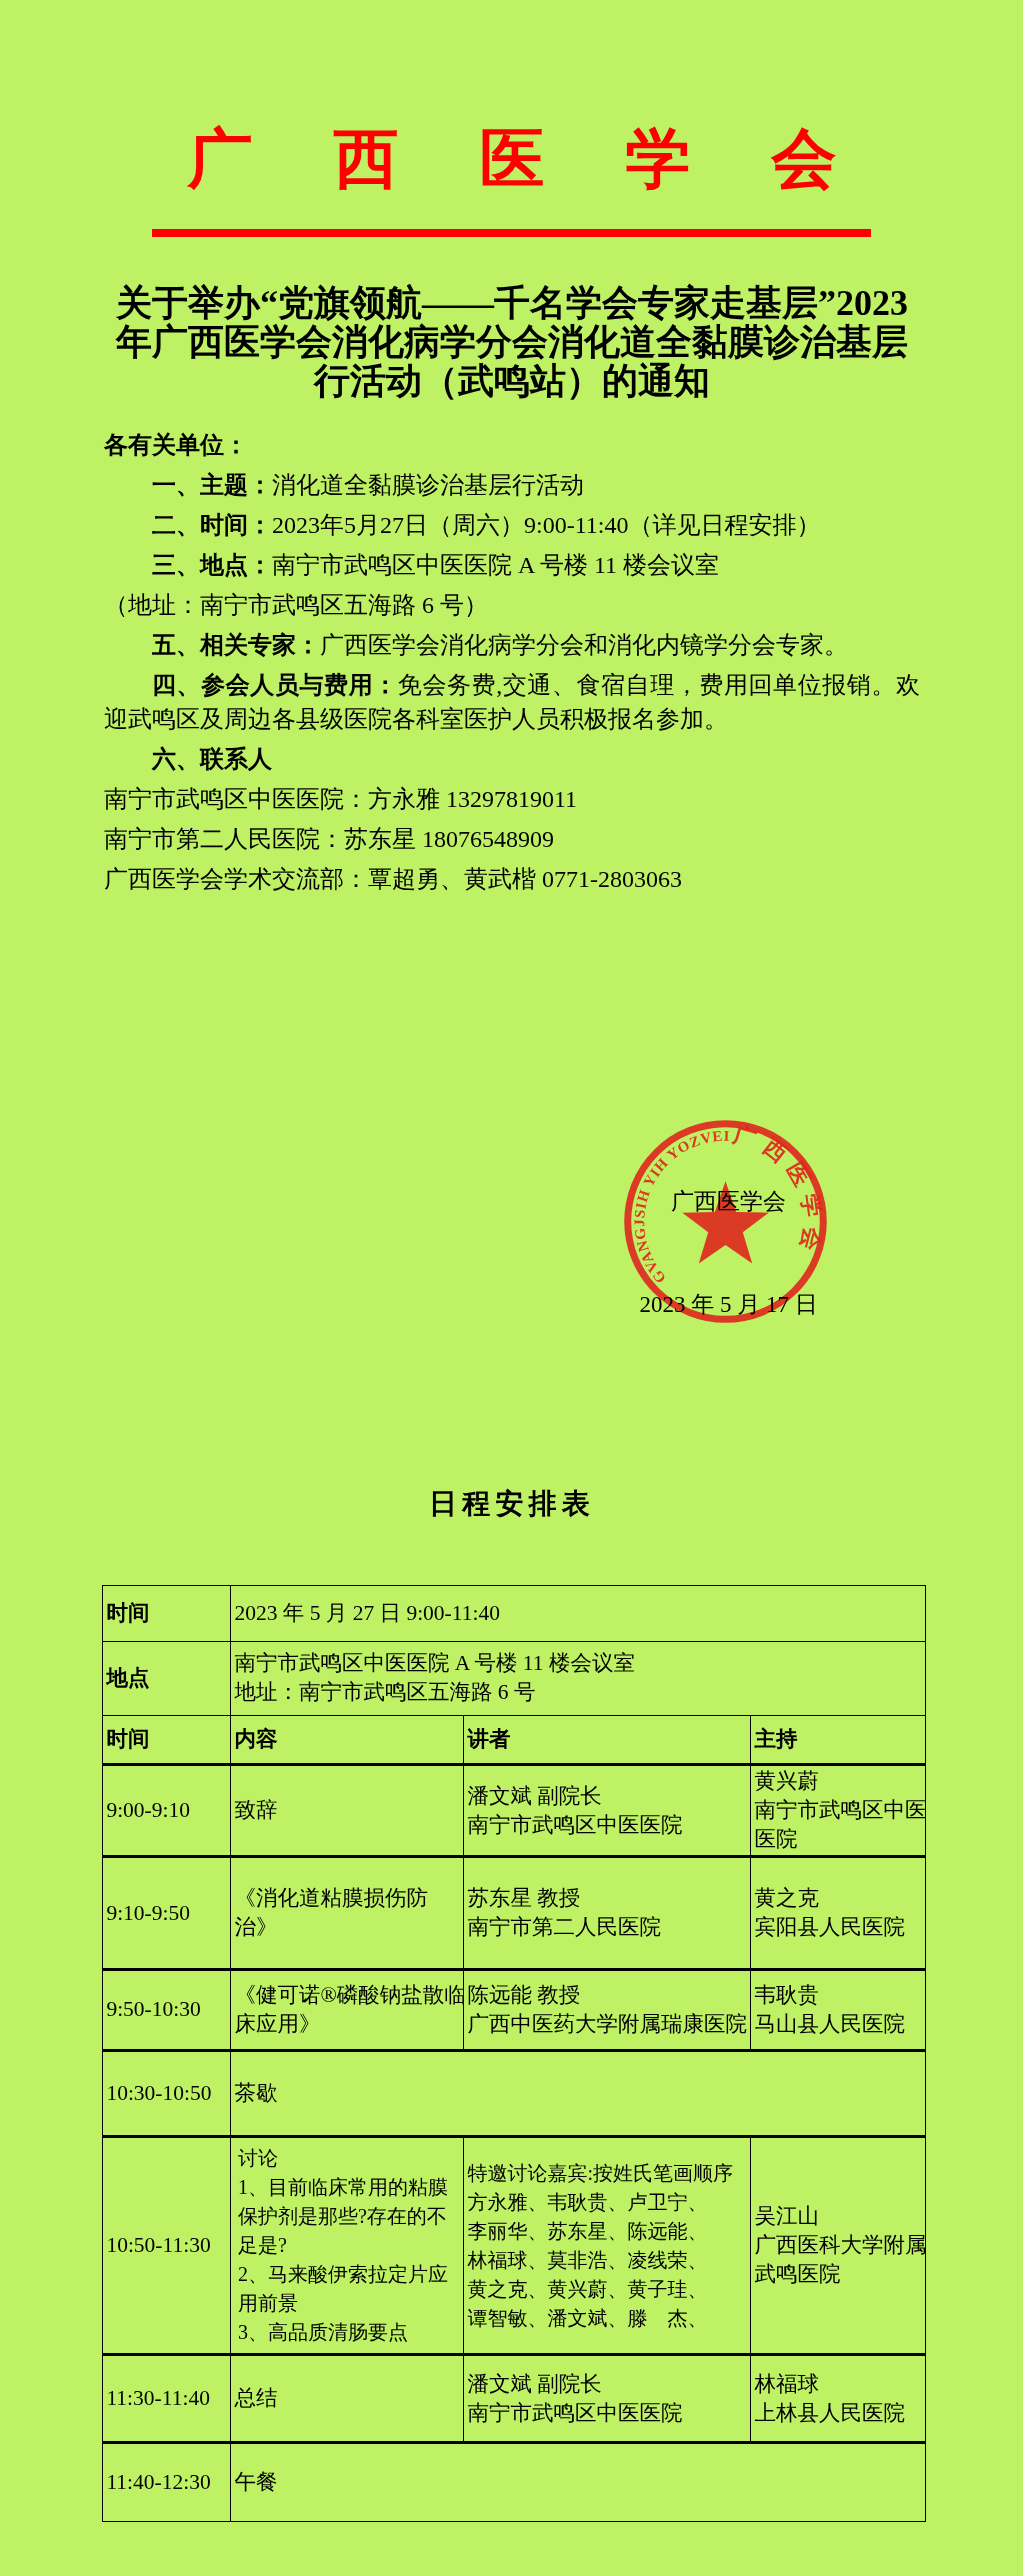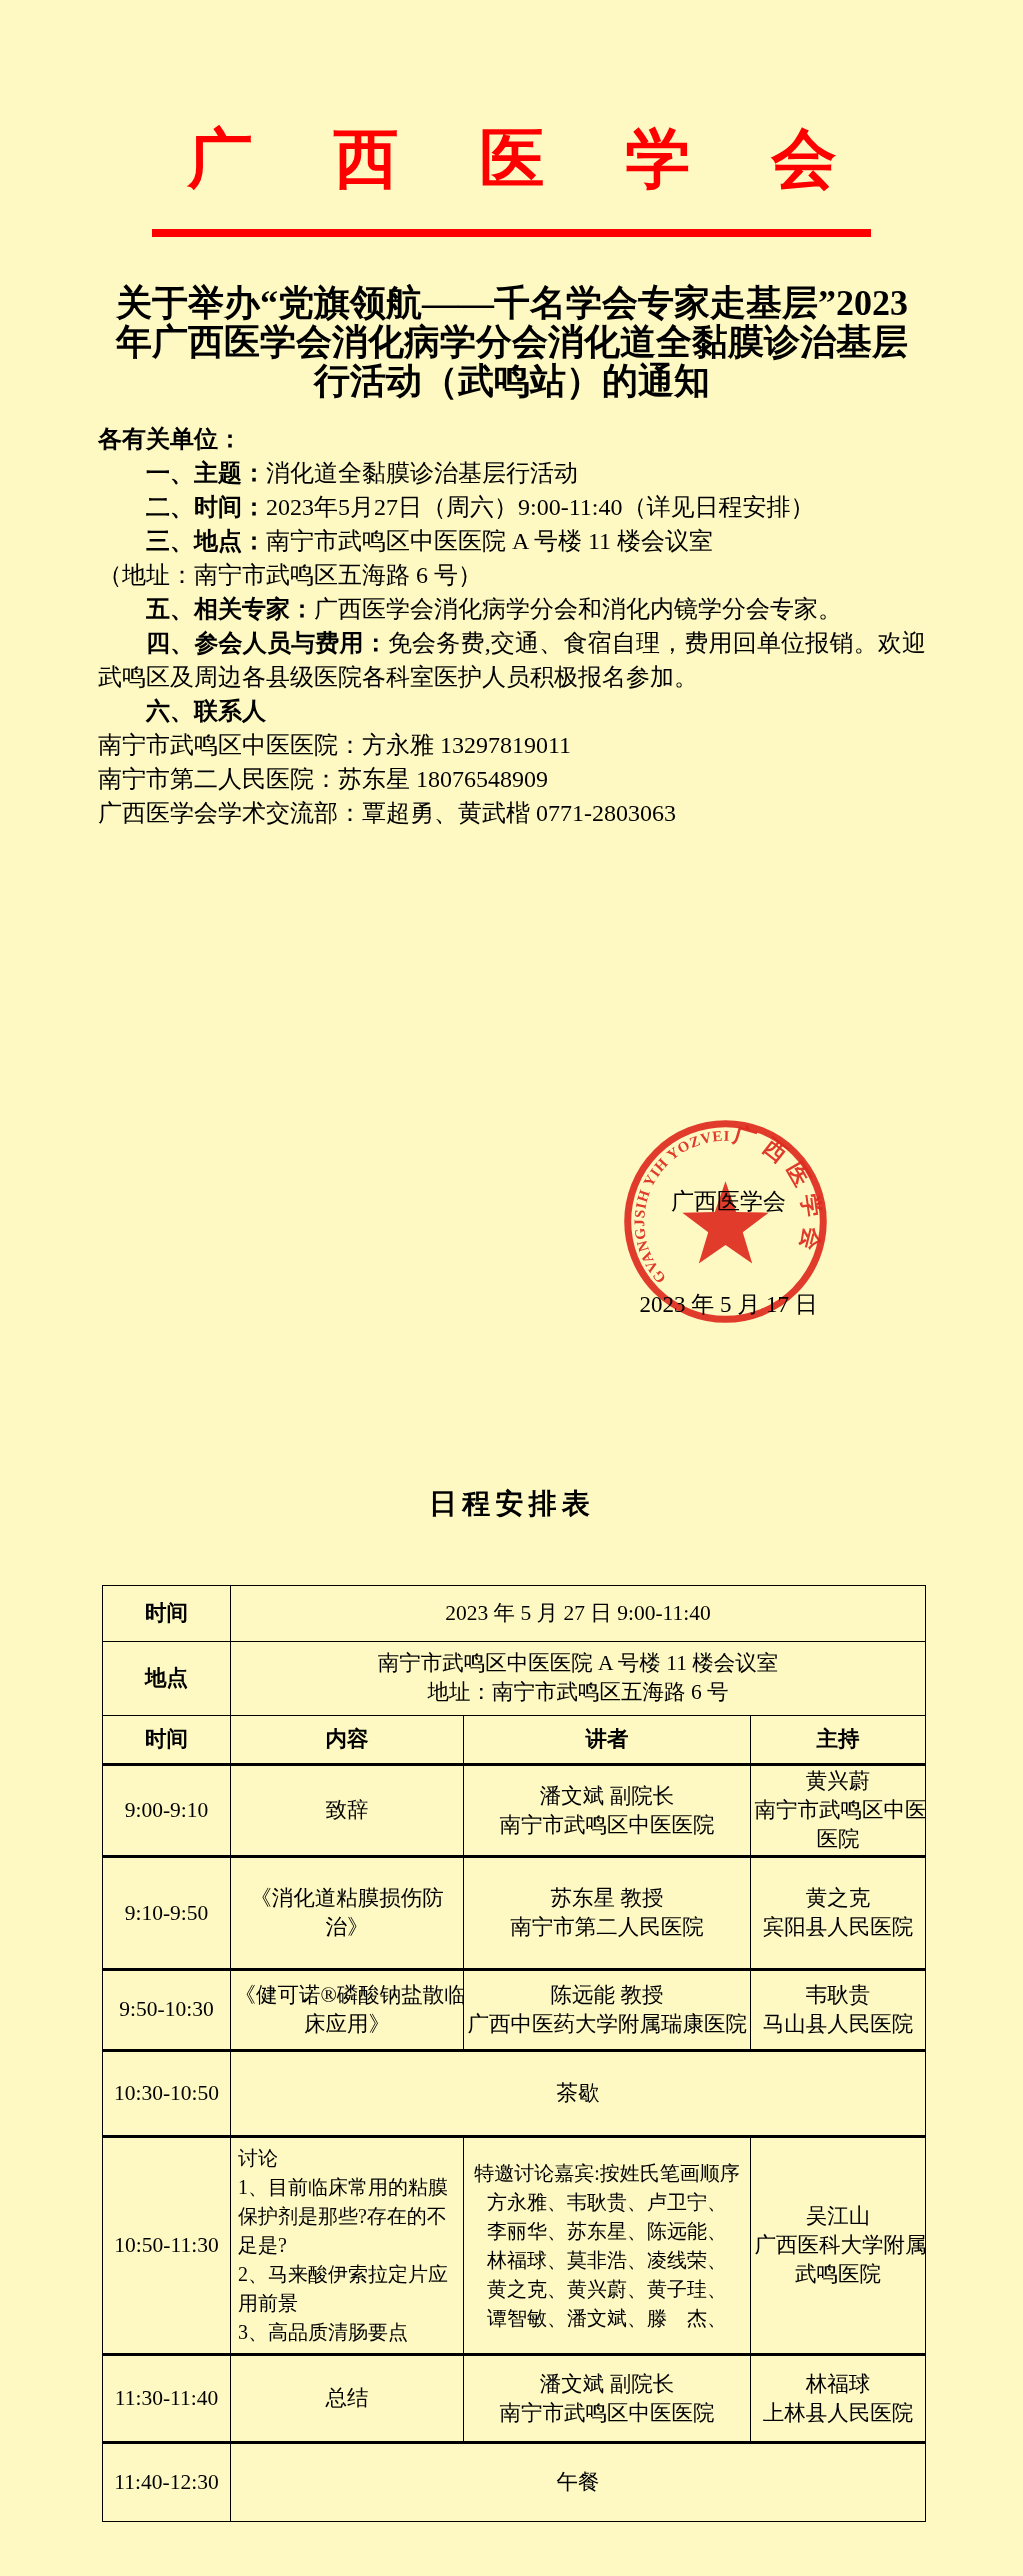--- a/index.html
+++ b/index.html
@@ -1,44 +1,44 @@
 <!DOCTYPE html>
 <html style="font-size:13.8px"><head>
 <meta charset="utf-8">
 <style>
   html,body{margin:0;padding:0;background:#fff;}
-  .page{position:relative;width:1024px;height:2576px;background:#fef9c3;overflow:hidden;
+  .page{position:relative;width:1024px;height:2576px;background:#bef264;overflow:hidden;
         font-family:"Liberation Serif","DejaVu Serif",serif;color:#000;}
 
   .org-title{position:absolute;top:115px;left:0;width:100%;text-align:center;
              color:#FF0000;font-size:65px;font-weight:bold;letter-spacing:81px;padding-left:81px;
              box-sizing:border-box;white-space:nowrap;}
   .red-line{position:absolute;top:229px;left:152px;width:719px;height:7.7px;background:#FF0000;}
 
   .doc-title{position:absolute;top:284px;left:86px;width:852px;text-align:center;
              font-size:36px;font-weight:bold;line-height:39px;}
 
   .body-text{position:absolute;top:422px;left:98px;width:828px;font-size:24px;line-height:34px;}
-  .body-text p{margin:0;padding:0;}
+  .body-text p{margin:6px;padding:0;}
   .salutation{font-weight:bold;}
   .main-para{text-indent:2em;text-align:justify;}
   .item{text-indent:2em;text-align:justify;}
   .item .lbl{font-weight:bold;}
   .no-indent{text-indent:0;}
 
   .seal-wrap{position:absolute;left:619px;top:1115px;width:213px;height:213px;}
   .seal-org{position:absolute;left:578px;top:1186px;width:301px;text-align:center;font-size:23px;}
   .seal-date{position:absolute;left:578px;top:1289px;width:301px;text-align:center;font-size:23px;}
 
   .sched-heading{position:absolute;top:1485px;left:0;width:100%;text-align:center;
                  font-size:28px;font-weight:bold;letter-spacing:5.2px;}
 
   table.sched{position:absolute;top:1585px;left:102px;width:823px;border-collapse:collapse;
               table-layout:fixed;font-size:21.5px;}
-  table.sched td{border:1.7px solid #000;text-align:center;vertical-align:middle;
+  table.sched td{border:1.7px solid #000;vertical-align:middle;
                  padding:0.9px 3.4px;line-height:29px;overflow:hidden;}
   table.sched tr.heavy td{border-top-width:3.4px;}
   .b{font-weight:bold;}
   .ml{white-space:pre;}
   .left{text-align:left !important;padding-left:6.9px !important;}
   .sm{font-size:20px;line-height:29px;}
   .sp{line-height:33px;}
   tr.h62 td{height:53px} tr.h82 td{height:71px} tr.h54 td{height:46px}
   tr.h53 td{height:46px} tr.h100 td{height:86px} tr.h125 td{height:108px}
   tr.h88 td{height:76px} tr.h95 td{height:82px} tr.h247 td{height:213px}

